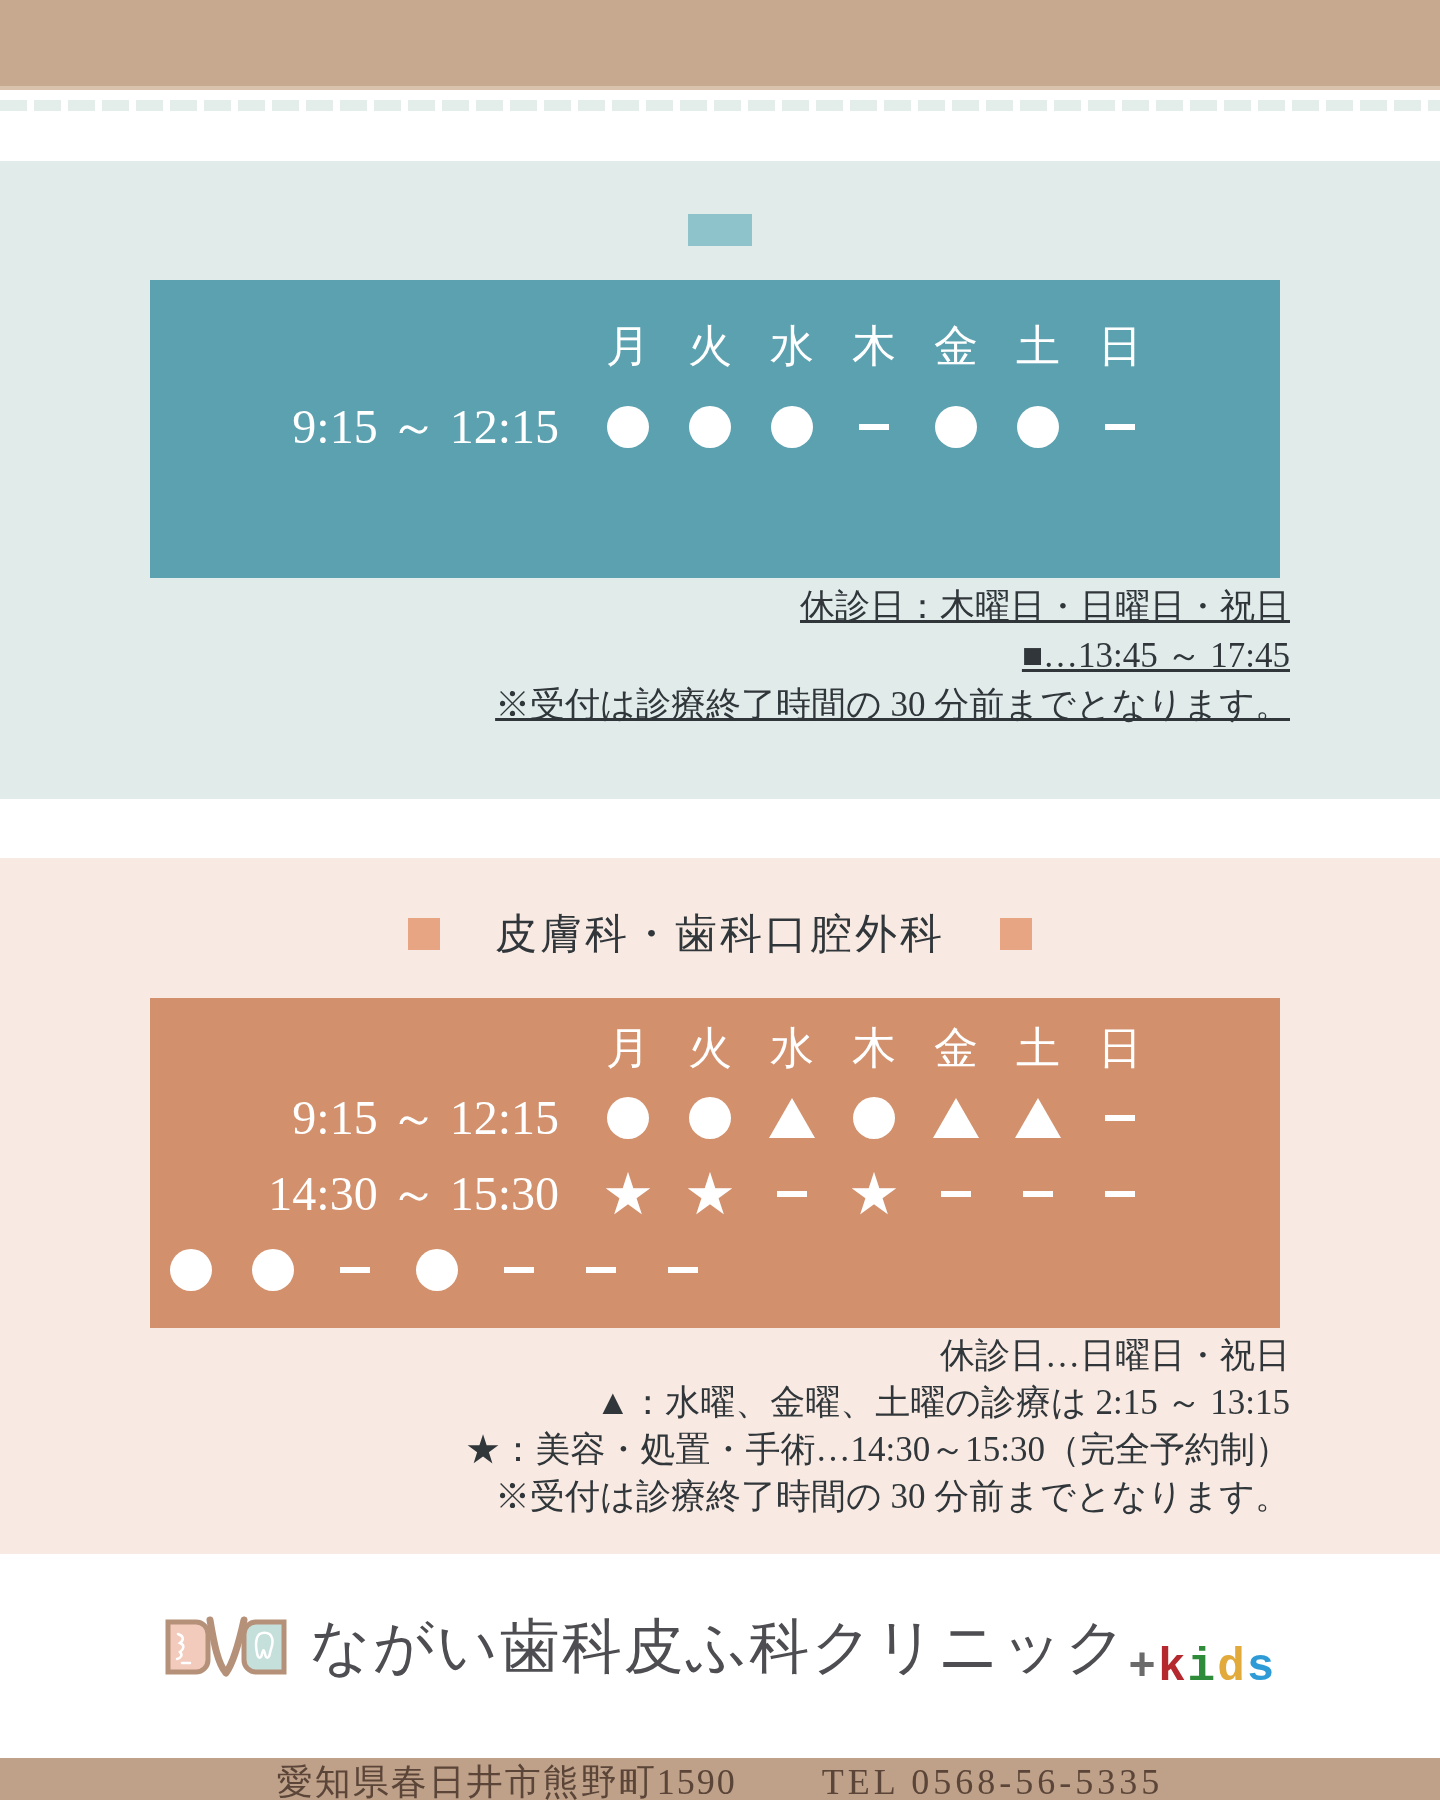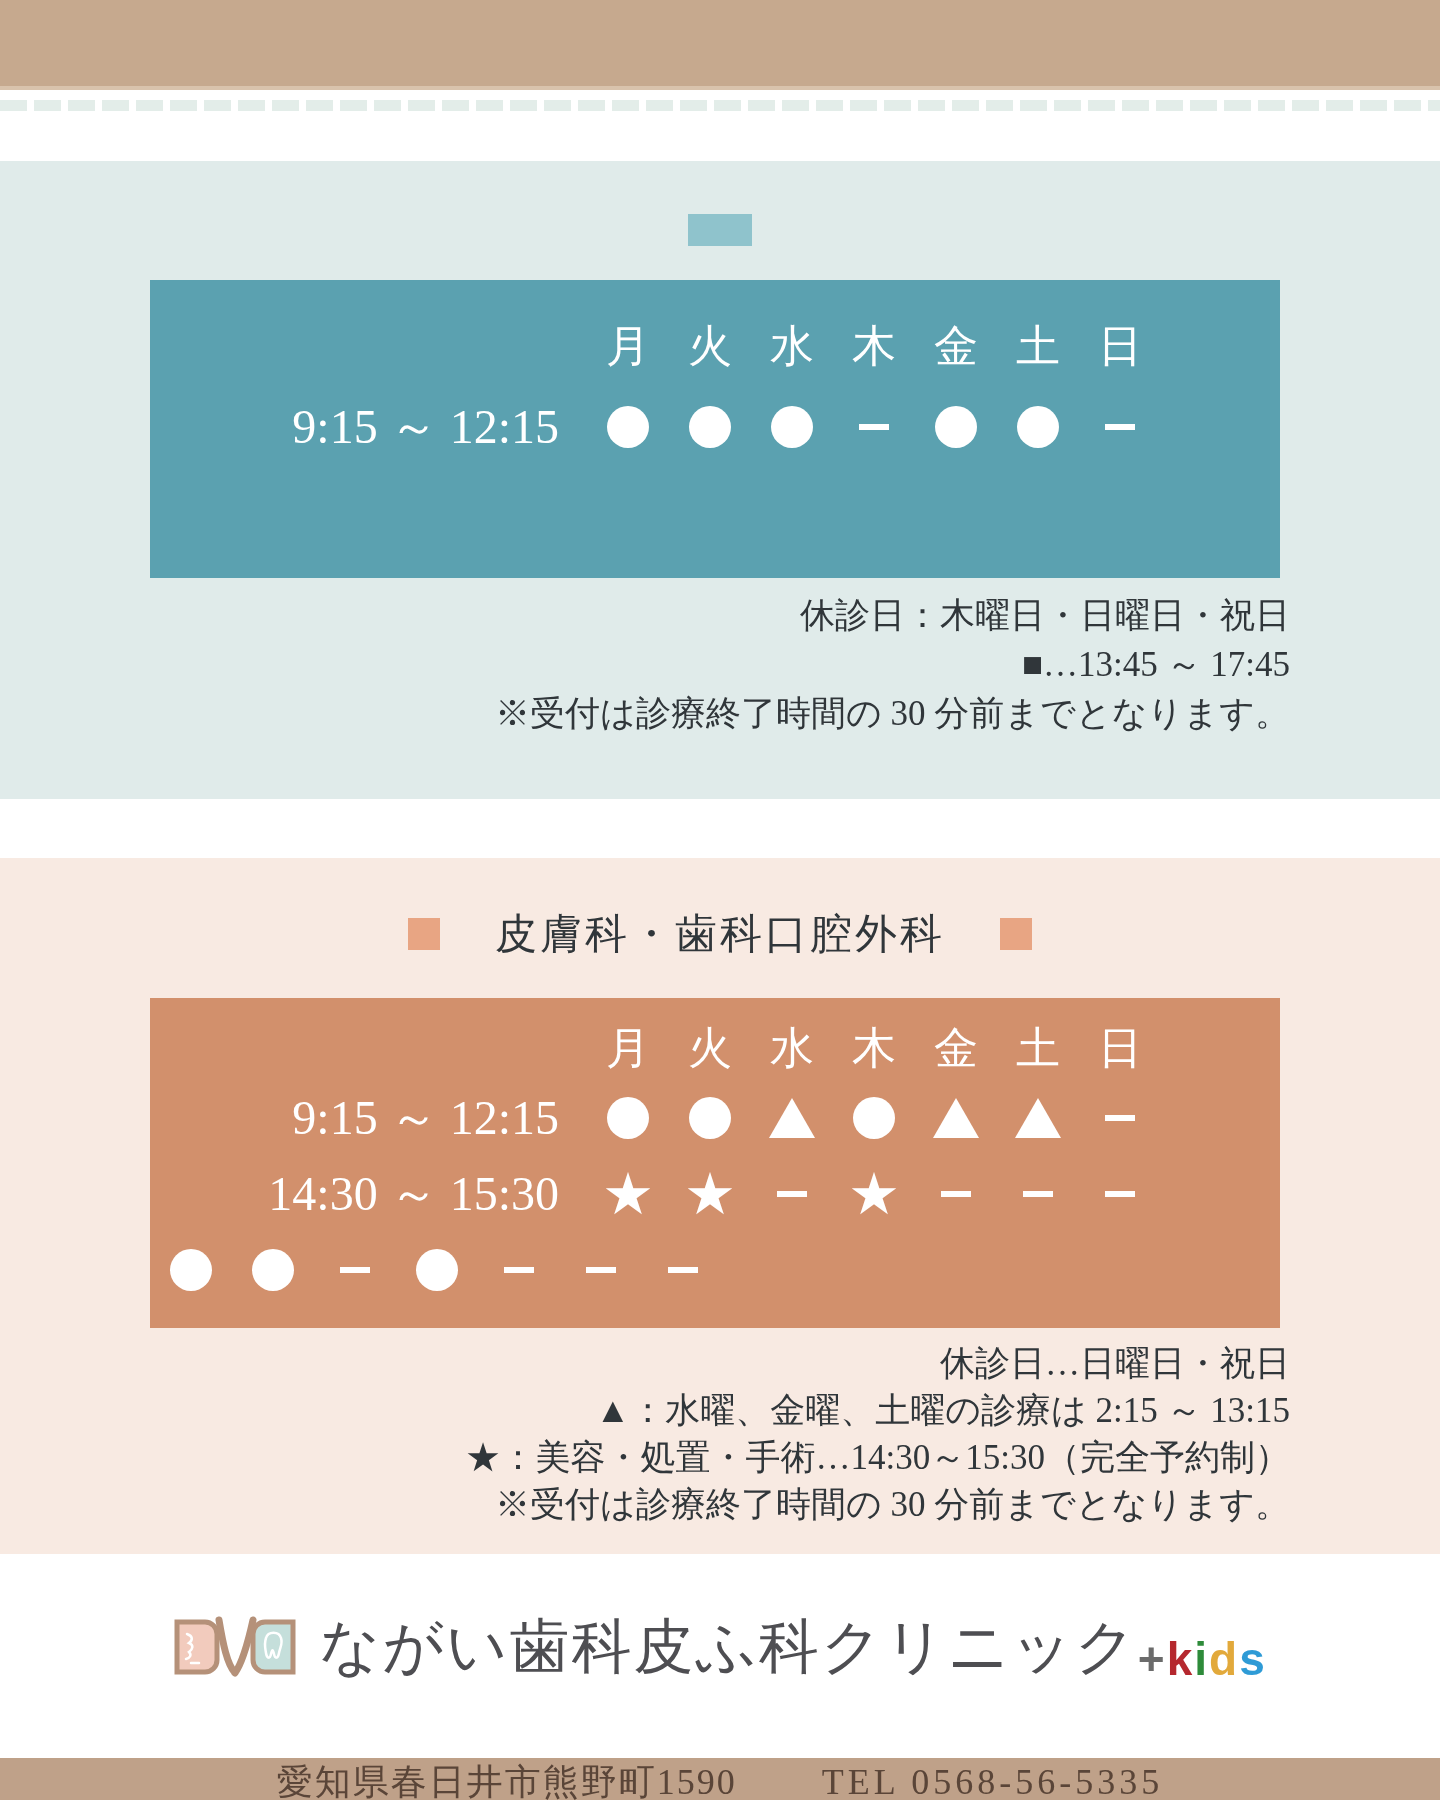--- a/index.html
+++ b/index.html
@@ -50,39 +50,39 @@
 
   .mark{display:block;}
   .mark-circle{width:42px;height:42px;border-radius:50%;background:#fff;}
   .mark-square{width:36px;height:36px;background:#fff;}
   .mark-dash{width:30px;height:6px;background:#fff;}
   .mark-triangle{width:0;height:0;border-left:23px solid transparent;border-right:23px solid transparent;border-bottom:40px solid #fff;}
   .mark-star{font-size:58px;line-height:1;color:#fff;font-family:"DejaVu Sans",sans-serif;}
   .mark-star::after{content:"★";}
 
   .notes{margin-right:150px;text-align:right;font-size:35px;color:var(--ink);}
-  .blue .notes{margin-top:13px;line-height:49px;}
-  .pink .notes{margin-top:12px;line-height:47px;}
+  .blue .notes{margin-top:4px;line-height:49px;text-decoration:underline;}
+  .pink .notes{margin-top:4px;line-height:47px;}
   .notes div{white-space:nowrap;}
 
   .gap2{height:59px;background:#fff;}
 
   .bottom{height:204px;background:#fff;position:relative;border-radius:27px;}
   .logo-row{
     position:absolute;top:60px;left:0;width:100%;
     display:flex;align-items:center;justify-content:center;
   }
   .logo-mark{flex:0 0 auto;margin-right:22px;}
   .clinic-name{
     font-size:60px;color:var(--logo-text);letter-spacing:2px;white-space:nowrap;line-height:1.1;
   }
   .kids{
-    font-family:Liberation Sans, sans-serif;
+    font-family:Liberation Mono, monospace;
     font-size:46px;font-weight:bold;letter-spacing:2px;
-    align-self:flex-end;position:relative;top:6px;white-space:nowrap;
+    align-self:flex-end;position:relative;top:14px;white-space:nowrap;
   }
   .footer{
     height:48px;background:var(--footer-bar);
     display:flex;align-items:center;justify-content:center;
     font-size:36px;color:var(--footer-text);letter-spacing:2px;
   }
   .footer .addr{white-space:nowrap;}
   .footer .tel{margin-left:85px;white-space:nowrap;letter-spacing:4px;}
 </style>
 </head>

